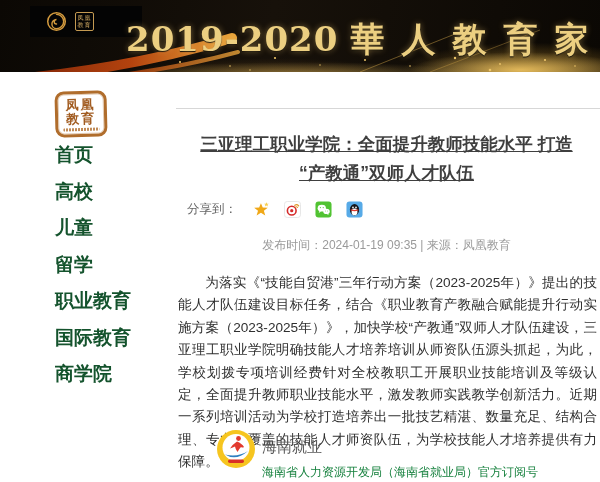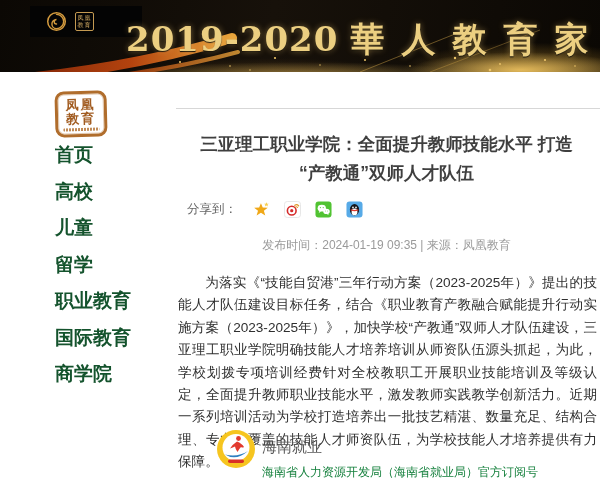--- a/index.html
+++ b/index.html
@@ -53,21 +53,21 @@
   .side-nav { position:absolute; left:55px; top:145px; }
   .side-nav .nav-item {
     height:20px; margin-bottom:16.5px; font-size:19px; line-height:20px;
     font-weight:700; color:#14532d; cursor:pointer; white-space:nowrap;
   }
 
   
   .divider { position:absolute; left:176px; top:108px; width:424px; height:1px; background:#d7d7d7; }
   .article-title {
     position:absolute; left:177px; top:130px; width:419px; text-align:center;
-    font-size:17.5px; line-height:29px; font-weight:700; color:#3f3f3f;
+    font-size:17.5px; line-height:29px; font-weight:700; color:#3f3f3f;text-decoration:underline;
   }
   .share-row { position:absolute; left:187px; top:201px; display:flex; align-items:center;gap:8px; }
   .share-label { font-size:12.5px; color:#666; margin-right:8px; }
   .share-icon { width:17px; height:17px; margin-right:6px; cursor:pointer; display:inline-block; }
   .article-meta {
     position:absolute; left:177px; top:237px; width:419px; text-align:center;
     font-size:12px; color:#9a9a9a;
   }
   .article-body {
     position:absolute; left:178px; top:272px; width:419px;

